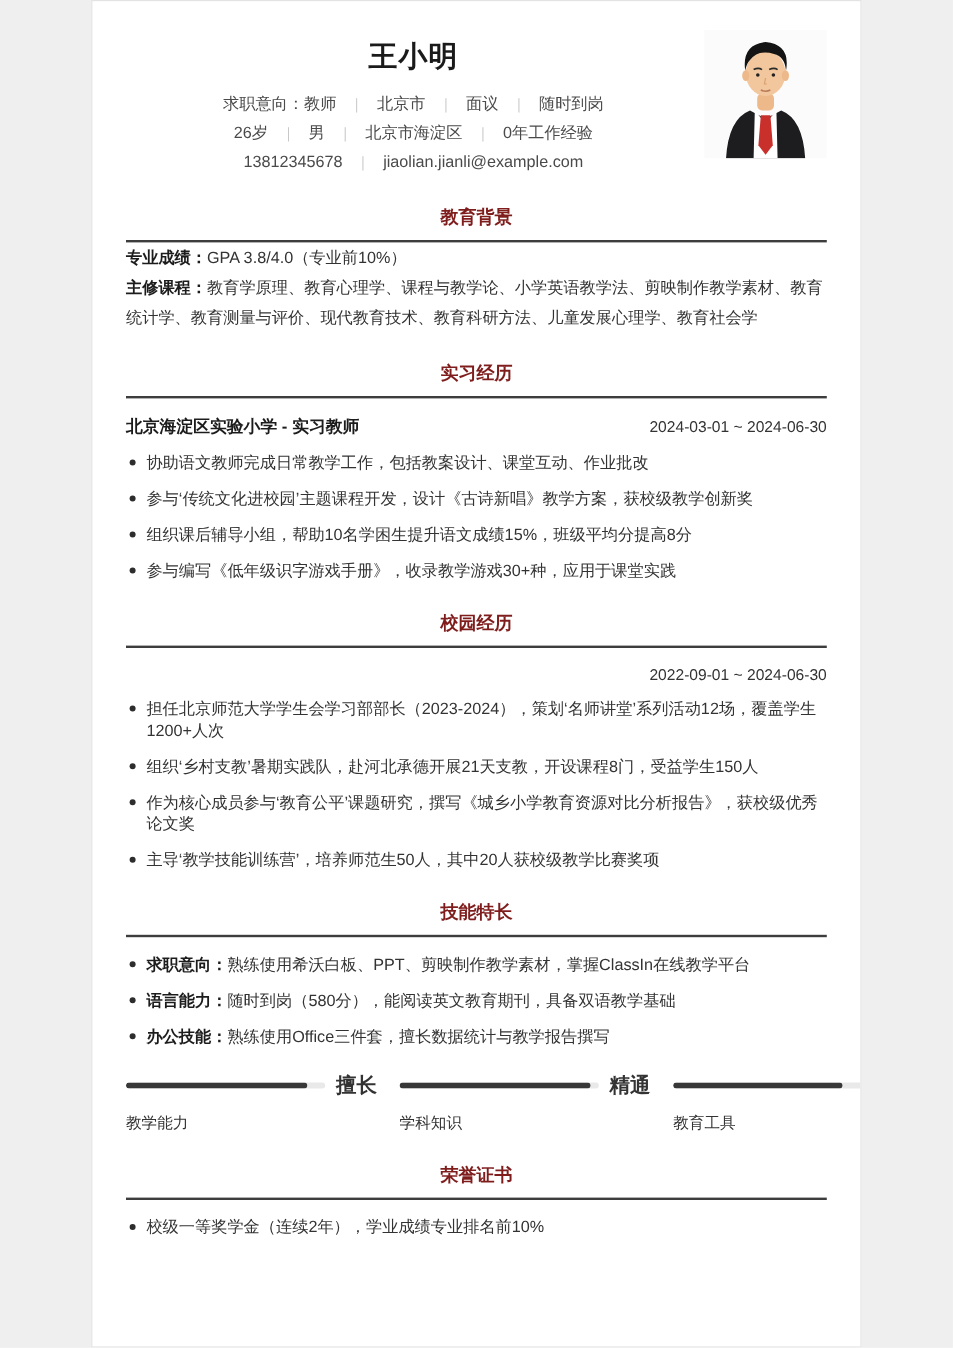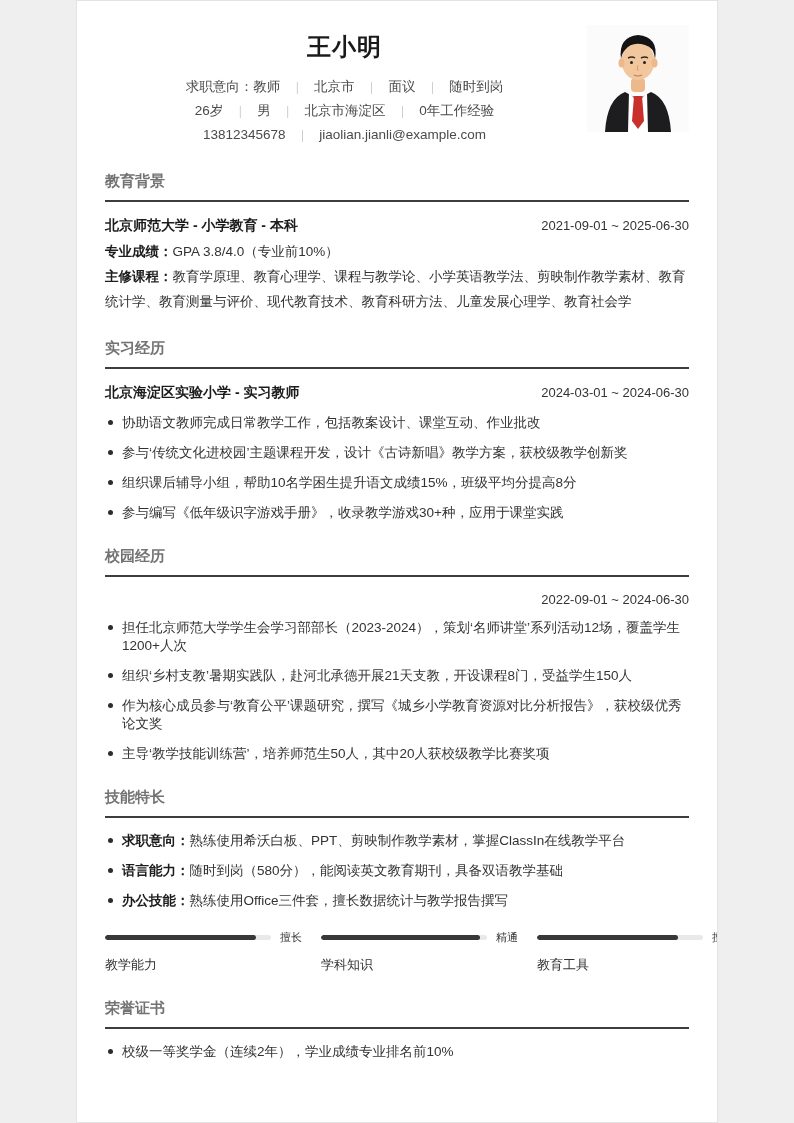--- a/index.html
+++ b/index.html
@@ -22,23 +22,24 @@
   .name { font-size: 24px; font-weight: bold; color: #1a1a1a; margin: 2px 0 12px 0; letter-spacing: 1px; }
   .hline { font-size: 13.5px; color: #4a4a4a; line-height: 24px; }
   .hline .item + .item::before { content: "｜"; color: #c0c0c0; margin: 0 11px; font-size: 12px; }
   .hline .lbl { color: #4a4a4a; }
   .photo-box { width: 102px; height: 107px; margin-left: 3px; background: #fcfcfc; overflow: hidden; flex: none; }
   .photo-box svg { display: block; }
 
   
   .section { margin-top: 25px; }
   .section-title {
-    font-size: 15px; font-weight: bold; color: #737373;
+    font-size: 15px; font-weight: bold; color: #7f1d1d;
     padding-bottom: 9px; border-bottom: 2px solid #3d3d3d;
     margin: 0;
+    text-align: center;
   }
   .row-head { display: flex; justify-content: space-between; align-items: baseline; margin: 15px 0 4px 0; }
   .row-head .org { font-size: 14px; font-weight: bold; color: #1c1c1c; }
   .row-head .date { font-size: 13px; color: #333; font-weight: normal; }
   .row-head.date-only { justify-content: flex-end; }
 
   .kv-line { font-size: 13.5px; line-height: 25px; color: #333; }
   .kv-line b { color: #1c1c1c; }
 
   ul.bullets { list-style: none; margin: 6px 0 0 0; padding: 0; }
@@ -52,21 +53,21 @@
     width: 5px; height: 5px; border-radius: 50%; background: #2d2d2d;
   }
   ul.bullets li b { color: #1c1c1c; }
 
   
   .bars { display: flex; margin-top: 20px; }
   .bar-col { width: 218px; margin-right: 19px; }
   .bar-row { display: flex; align-items: center; }
   .bar-track { width: 166px; height: 5px; background: #e9e9e9; border-radius: 3px; overflow: hidden; flex: none; }
   .bar-fill { height: 5px; background: #383838; border-radius: 3px; }
-  .bar-level { font-size: 11px; color: #333; margin-left: 9px; white-space: nowrap; }
+  .bar-level { font-size: 17px; color: #333; margin-left: 9px; white-space: nowrap; font-weight: bold; }
   .bar-name { font-size: 13px; color: #333; margin-top: 11px; }
 </style>
 </head>
 <body>
 
 <div class="page">
 
   <div class="header">
     <div class="header-main">
       <div class="name">王小明</div>
@@ -109,24 +110,20 @@
         <circle cx="57.5" cy="37.5" r="1.5" fill="#222"></circle>
 
         <path d="M51 40 L50 45 L52 45" stroke="#d9a172" stroke-width="1" fill="none"></path>
         <path d="M47 50 Q51 52 55 50" stroke="#b97c5a" stroke-width="1.2" fill="none"></path>
       </svg>
     </div>
   </div>
 
   <div class="section">
     <h2 class="section-title">教育背景</h2>
-    <div class="row-head">
-      <span class="org">北京师范大学 - 小学教育 - 本科</span>
-      <span class="date">2021-09-01 ~ 2025-06-30</span>
-    </div>
     <div class="kv-line">
       <b>专业成绩：</b><span>GPA 3.8/4.0（专业前10%）</span>
     </div>
     <div class="kv-line">
       <b>主修课程：</b><span>教育学原理、教育心理学、课程与教学论、小学英语教学法、剪映制作教学素材、教育统计学、教育测量与评价、现代教育技术、教育科研方法、儿童发展心理学、教育社会学</span>
     </div>
   </div>
 
   <div class="section">
     <h2 class="section-title">实习经历</h2>

